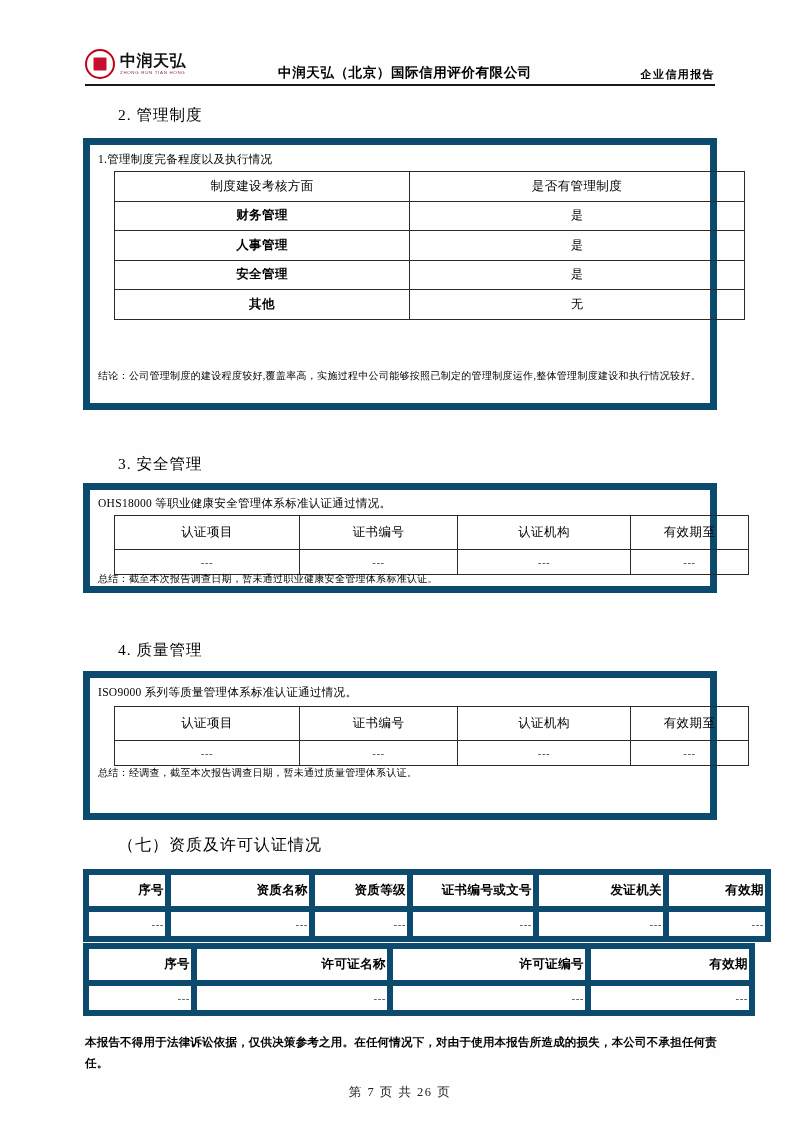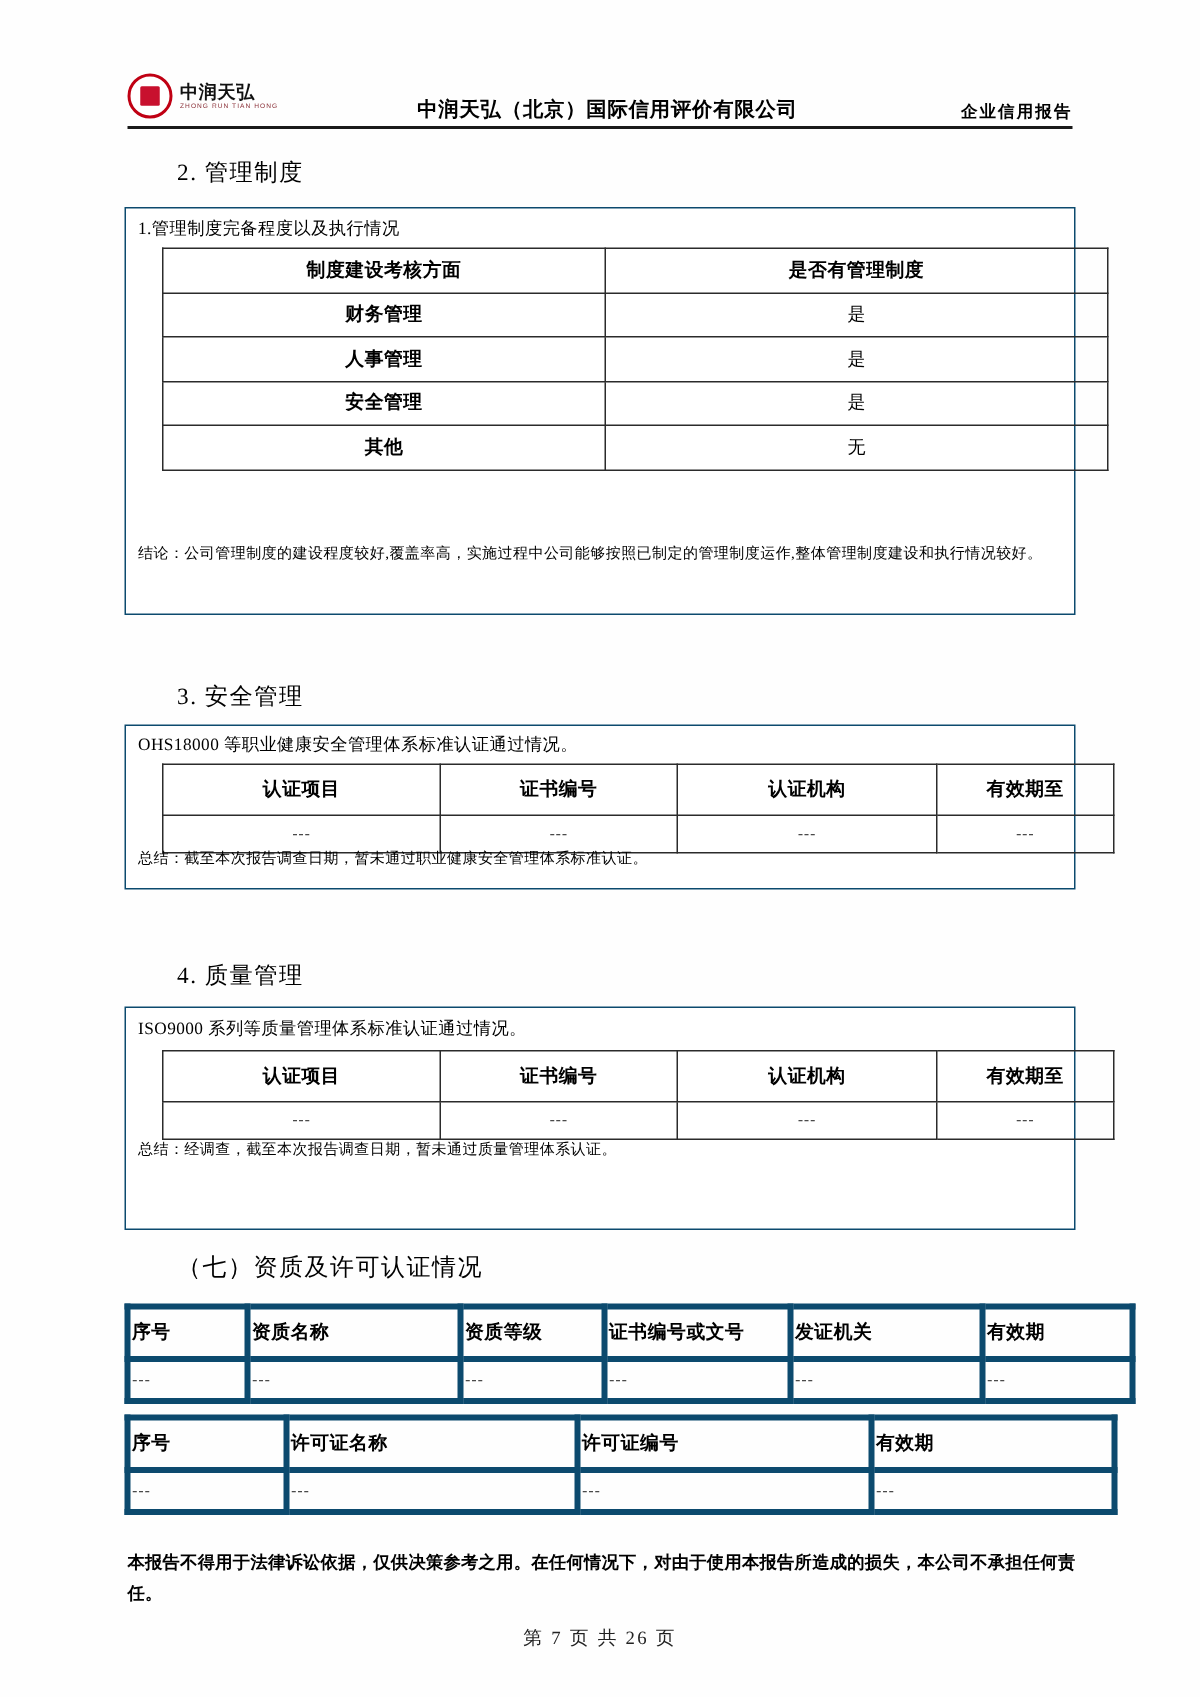--- a/index.html
+++ b/index.html
@@ -57,21 +57,21 @@
     height: 13px;
     background: #c8102e;
     border-radius: 1px;
   }
   .logo-text {
     margin-left: 5px;
     line-height: 1;
   }
   .logo-cn {
     font-family: "Liberation Sans", "DejaVu Sans", sans-serif;
-    font-size: 12px;
+    font-size: 16px;
     font-weight: bold;
     letter-spacing: 0.5px;
     color: #111;
     display: block;
   }
   .logo-en {
     font-family: "Liberation Sans", "DejaVu Sans", sans-serif;
     font-size: 4.4px;
     letter-spacing: 0.7px;
     color: #8a3038;
@@ -108,21 +108,21 @@
     position: absolute;
     font-family: "Liberation Serif", "DejaVu Serif", serif;
     font-size: 15.5px;
     letter-spacing: 1px;
     color: #000;
   }
 
   
   .outer-box {
     position: absolute;
-    border: 1px solid #0c4a6e;
+    border: 7px solid #0c4a6e;
     background: #fff;
     box-sizing: border-box;
   }
   .box-intro {
     font-size: 11.5px;
     letter-spacing: 0.3px;
     padding: 6px 0 3px 8px;
     line-height: 1.4;
   }
   .box-note {
@@ -137,21 +137,21 @@
     border-collapse: collapse;
     table-layout: fixed;
   }
   table.grid td {
     border: 1px solid #2b2b2b;
     text-align: center;
     vertical-align: middle;
     font-family: "Liberation Sans", "DejaVu Sans", sans-serif;
   }
   table.grid td.hd {
-    font-weight: bold;
+    font-weight: normal;
     font-size: 12.5px;
     letter-spacing: 0.4px;
   }
   table.grid td.cell {
     font-weight: bold;
     font-size: 12.5px;
     letter-spacing: 0.4px;
   }
   table.grid td.val {
     font-family: "Liberation Serif", "DejaVu Serif", serif;
@@ -169,21 +169,21 @@
   .mgmt-table { position: absolute; left: 24px; top: 26px; width: 624px; }
   .mgmt-table td { height: 26.5px; }
 
   
   .cert-table { position: absolute; left: 24px; top: 25px; width: 622px; }
   .cert-table td.hd { height: 31px; }
   .cert-table td.dash { height: 22px; }
 
   
   .qual-table { position: absolute; border-collapse: collapse; table-layout: fixed; }
-  .qual-table td { border: 4px solid #0c4a6e; text-align: left; vertical-align: middle; }
+  .qual-table td { border: 6px solid #0c4a6e; text-align: right; vertical-align: middle; }
   .qual-table td.hd {
     font-family: "Liberation Sans", "DejaVu Sans", sans-serif;
     font-weight: bold;
     font-size: 12.5px;
     letter-spacing: 0.4px;
     height: 29px;
   }
   .qual-table td.dash { height: 22px; }
 
   

